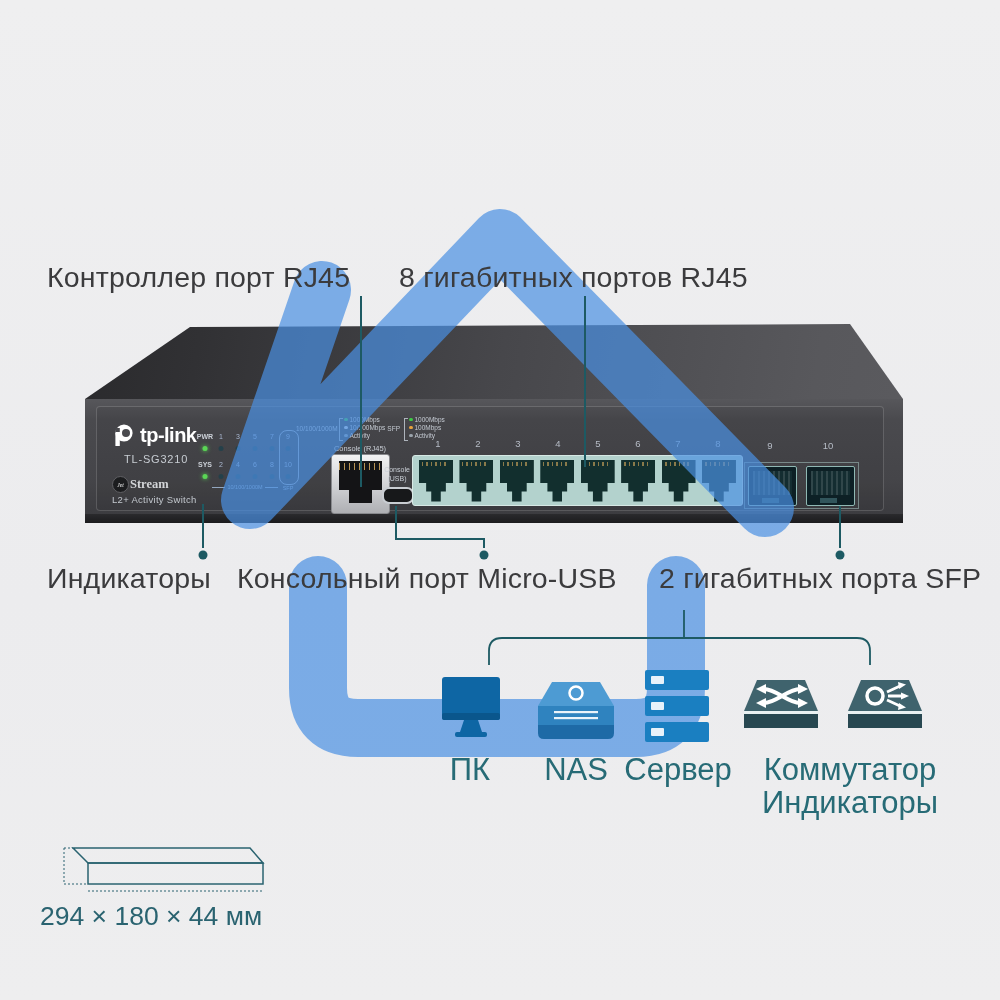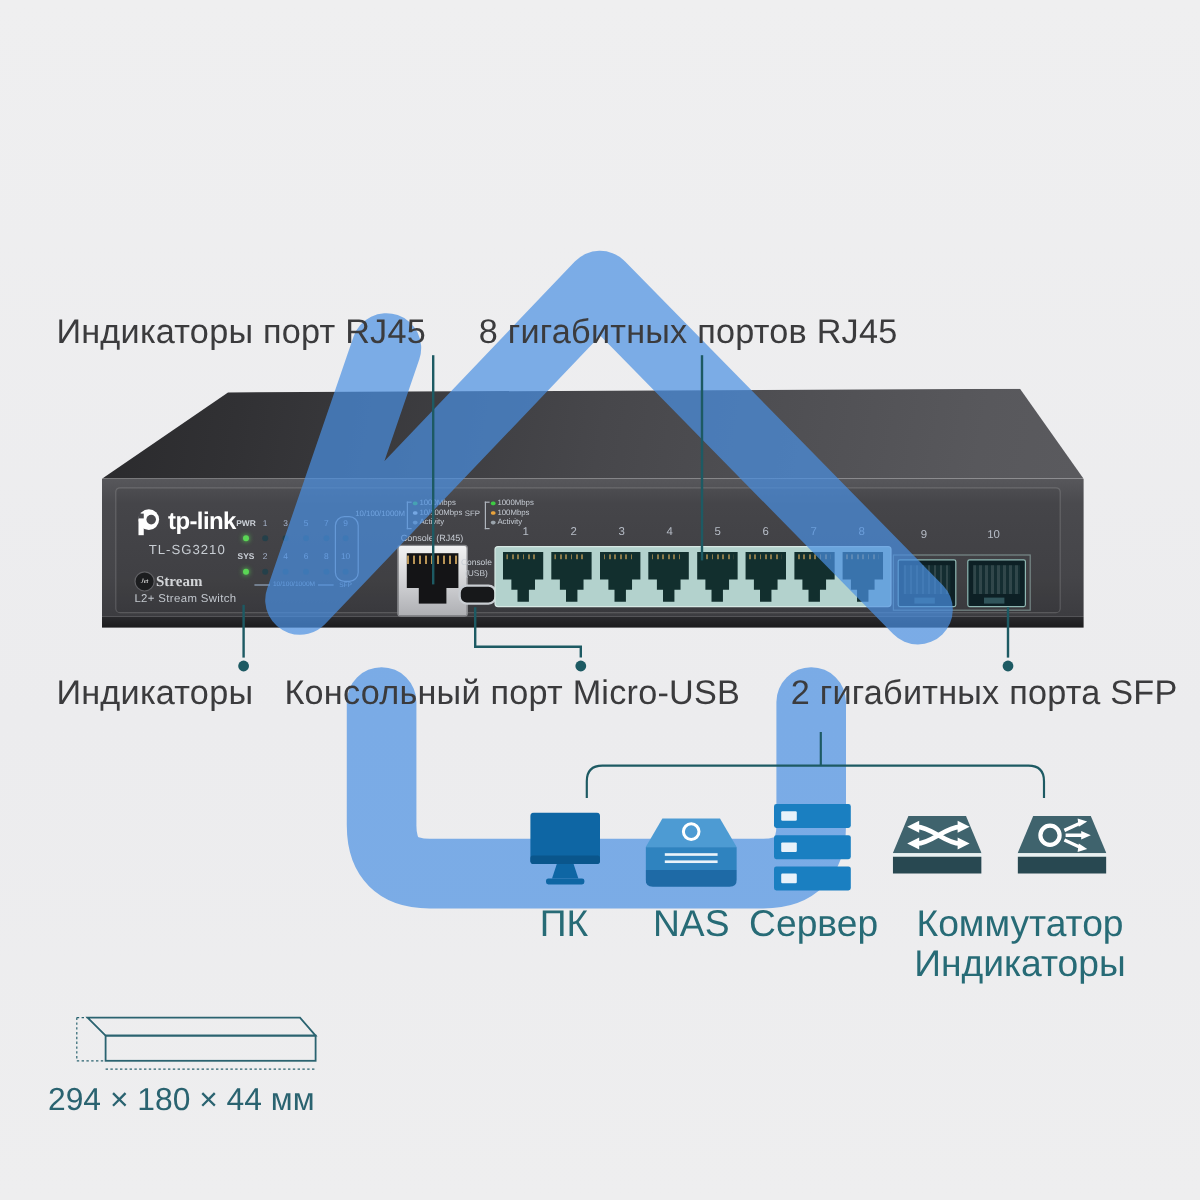--- a/index.html
+++ b/index.html
@@ -91,21 +91,21 @@
         <rect x="3.4" y="10" width="4.4" height="13" fill="#ffffff"></rect>
         <rect x="3.4" y="5" width="4.4" height="4" fill="#4a4a4e"></rect>
       </svg>
       <span class="brandtext">tp-link</span>
     </div>
     <div class="model">TL-SG3210</div>
     <div class="jetrow">
       <span class="jetbadge">Jet</span>
       <span class="jettext">Stream</span>
     </div>
-    <div class="subtitle">L2+ Stream Switch</div>
+    <div class="subtitle">L2+ Activity Switch</div>
 
     <span class="ledlab" style="left:205px;top:433px;">PWR</span>
     <span class="led on" style="left:205px;top:446px;"></span>
     <span class="ledlab" style="left:205px;top:461px;">SYS</span>
     <span class="led on" style="left:205px;top:474px;"></span>
 
     <span class="lednum" style="left:221px;top:433px;">1</span>
     <span class="lednum" style="left:238px;top:433px;">3</span>
     <span class="lednum" style="left:255px;top:433px;">5</span>
     <span class="lednum" style="left:272px;top:433px;">7</span>
@@ -211,21 +211,21 @@
     <path d="M585,296 V467" stroke="#1d5a63" stroke-width="2" fill="none"></path>
     <path d="M203,504 V548" stroke="#1d5a63" stroke-width="2" fill="none"></path>
     <circle cx="203" cy="555" r="4.5" fill="#1d5a63"></circle>
     <path d="M396,506 V539 H484 V548" stroke="#1d5a63" stroke-width="2" fill="none"></path>
     <circle cx="484" cy="555" r="4.5" fill="#1d5a63"></circle>
     <path d="M840,506 V548" stroke="#1d5a63" stroke-width="2" fill="none"></path>
     <circle cx="840" cy="555" r="4.5" fill="#1d5a63"></circle>
     <path d="M684,610 V638 M489,665 V651 Q489,638 502,638 L857,638 Q870,638 870,651 V665" stroke="#1d5a63" stroke-width="1.8" fill="none"></path>
   </svg>
 
-  <div class="callout" style="left:47px;top:261px;z-index:7;">Индикаторы порт RJ45</div>
+  <div class="callout" style="left:47px;top:261px;z-index:7;">Контроллер порт RJ45</div>
   <div class="callout" style="left:399px;top:261px;z-index:7;">8 гигабитных портов RJ45</div>
   <div class="callout" style="left:47px;top:562px;z-index:7;">Индикаторы</div>
   <div class="callout" style="left:237px;top:562px;z-index:7;">Консольный порт Micro-USB</div>
   <div class="callout" style="left:659px;top:562px;z-index:7;">2 гигабитных порта SFP</div>
 
   <svg class="abs" style="left:440px;top:677px;z-index:7;" width="62" height="62" viewBox="0 0 62 62">
     <rect x="2" y="0" width="58" height="43" rx="3" fill="#0e66a4"></rect>
     <rect x="2" y="36" width="58" height="7" rx="2" fill="#0a568c"></rect>
     <polygon points="24,43 38,43 42,55 20,55" fill="#0e66a4"></polygon>
     <rect x="15" y="55" width="32" height="5" rx="2" fill="#0e66a4"></rect>

